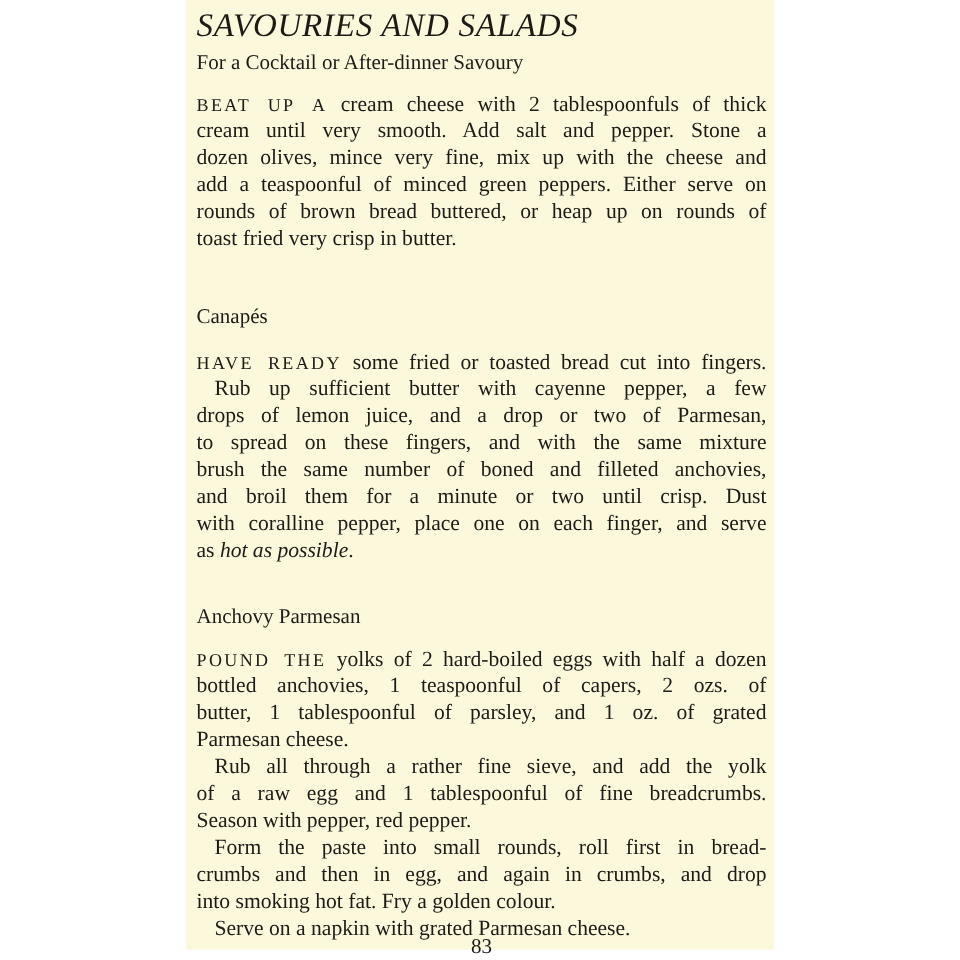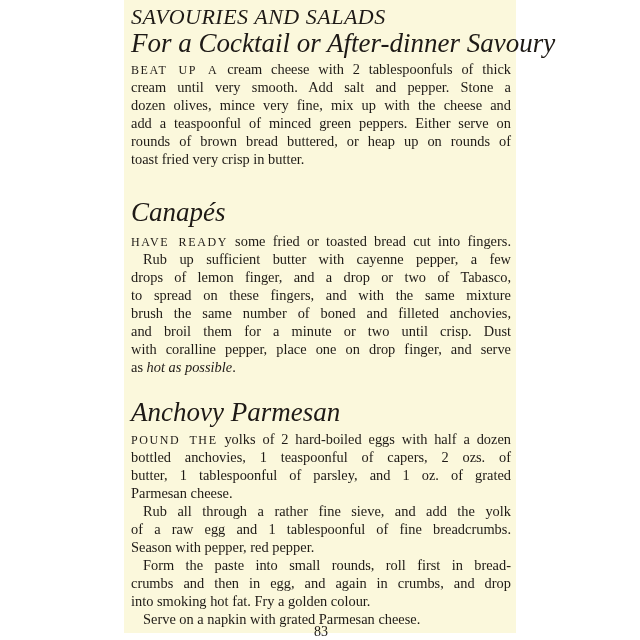--- a/index.html
+++ b/index.html
@@ -15,21 +15,21 @@
     }
     .content {
       position: absolute; left: 131px; top: 0; width: 380px;
       font-family: "Liberation Serif", serif;
     }
     .chapter {
       position: absolute; left: 0; top: 4px; width: 380px; 
       font-style: italic; font-size: 22px; letter-spacing: 0.5px; line-height: 26px;
     }
     .rtitle {
-      position: absolute; left: 0; font-style: italic; font-size: 27px; line-height: 26px;
+      position: absolute; left: 0; font-size: 14px; line-height: 26px;
       white-space: nowrap;
     }
     .line {
       position: absolute; left: 0; width: 380px; font-size: 14.4px; line-height: 18px;
       white-space: nowrap; text-align: justify; text-align-last: justify;
     }
     .line.last { text-align-last: left; }
     .line.indent { padding-left: 12px; width: 368px; }
     .sc { font-variant: small-caps; letter-spacing: 1.6px; font-size: 17px; text-transform: lowercase; }
     .it { font-style: italic; font-family: Liberation Serif, serif; }
@@ -49,25 +49,25 @@
   <div class="line" style="top:60px"><span class="sc">BEAT UP A</span><span> cream cheese with 2 tablespoonfuls of thick</span></div>
   <div class="line" style="top:78px">cream until very smooth.  Add salt and pepper.  Stone a</div>
   <div class="line" style="top:96px">dozen olives, mince very fine, mix up with the cheese and</div>
   <div class="line" style="top:114px">add a teaspoonful of minced green peppers.  Either serve on</div>
   <div class="line" style="top:132px">rounds of brown bread buttered, or heap up on rounds of</div>
   <div class="line last" style="top:150px">toast fried very crisp in butter.</div>
 
   <div class="rtitle" style="top:199px">Canapés</div>
   <div class="line" style="top:232px"><span class="sc">HAVE READY</span><span> some fried or toasted bread cut into fingers.</span></div>
   <div class="line indent" style="top:250px">Rub up sufficient butter with cayenne pepper, a few</div>
-  <div class="line" style="top:268px">drops of lemon finger, and a drop or two of Tabasco,</div>
+  <div class="line" style="top:268px">drops of lemon juice, and a drop or two of Parmesan,</div>
   <div class="line" style="top:286px">to spread on these fingers, and with the same mixture</div>
   <div class="line" style="top:304px">brush the same number of boned and filleted anchovies,</div>
   <div class="line" style="top:322px">and broil them for a minute or two until crisp.  Dust</div>
-  <div class="line" style="top:340px">with coralline pepper, place one on drop finger, and serve</div>
+  <div class="line" style="top:340px">with coralline pepper, place one on each finger, and serve</div>
   <div class="line last" style="top:358px"><span>as </span><span class="it">hot as possible</span><span>.</span></div>
 
   <div class="rtitle" style="top:399px">Anchovy Parmesan</div>
   <div class="line" style="top:430px"><span class="sc">POUND THE</span><span> yolks of 2 hard-boiled eggs with half a dozen</span></div>
   <div class="line" style="top:448px">bottled anchovies, 1 teaspoonful of capers, 2 ozs. of</div>
   <div class="line" style="top:466px">butter, 1 tablespoonful of parsley, and 1 oz. of grated</div>
   <div class="line last" style="top:484px">Parmesan cheese.</div>
   <div class="line indent" style="top:502px">Rub all through a rather fine sieve, and add the yolk</div>
   <div class="line" style="top:520px">of a raw egg and 1 tablespoonful of fine breadcrumbs.</div>
   <div class="line last" style="top:538px">Season with pepper, red pepper.</div>

